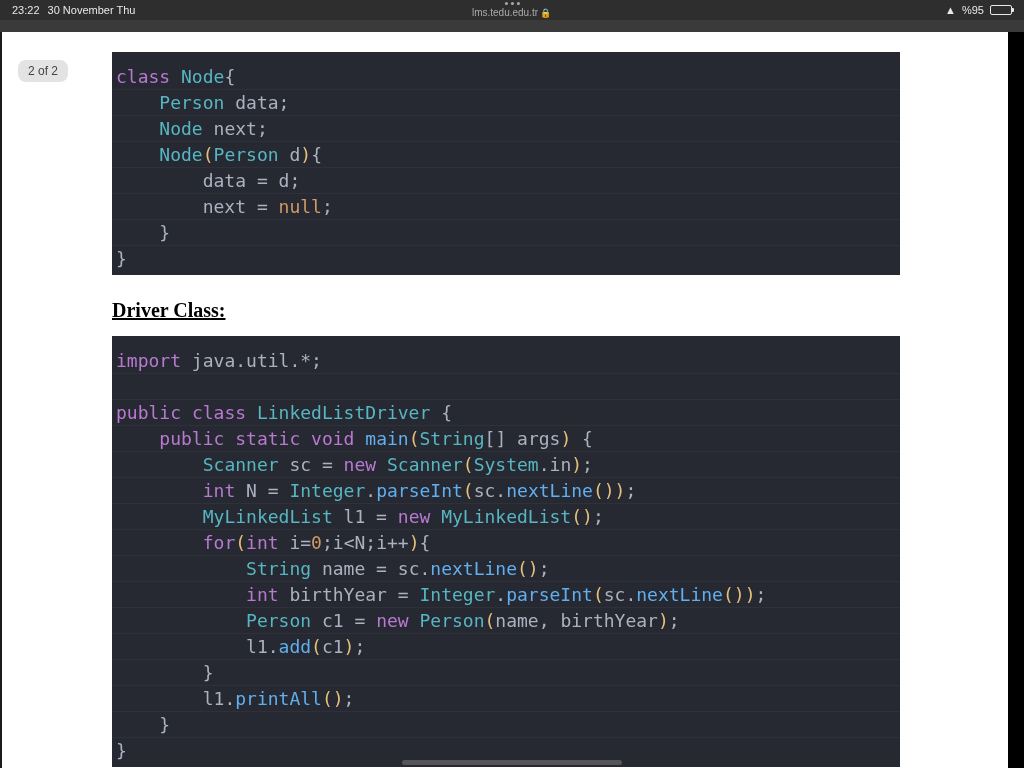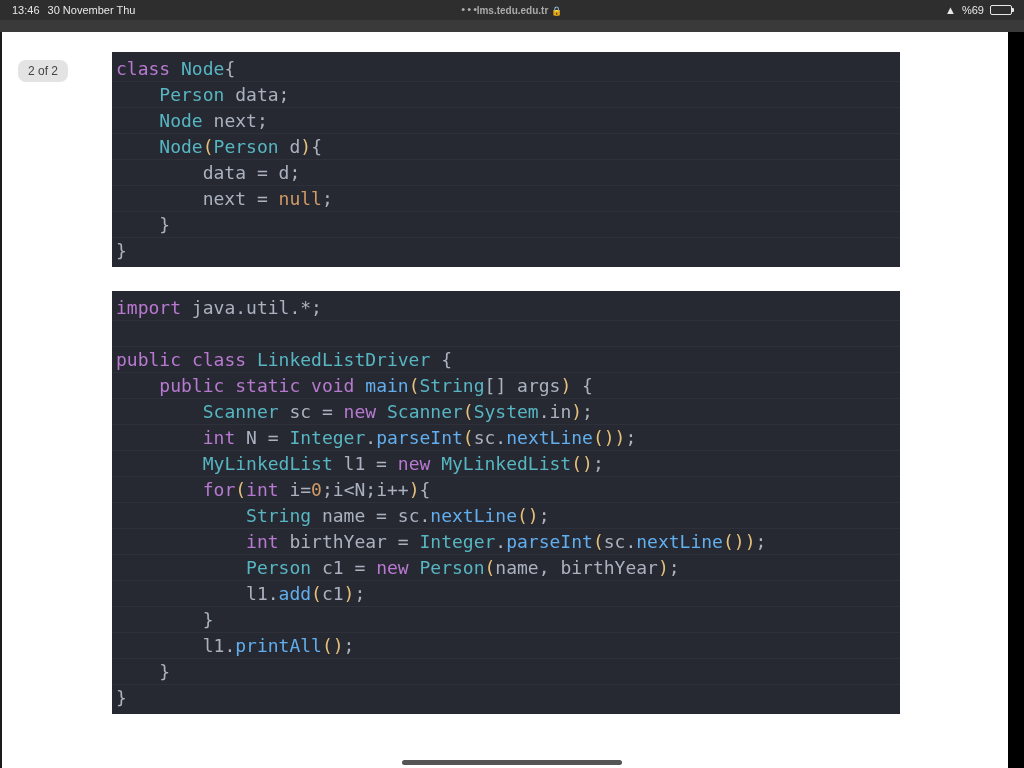--- a/index.html
+++ b/index.html
@@ -14,21 +14,21 @@
     height: 20px;
     background: #2e2e2e;
     color: #e8e8e8;
     display: flex;
     align-items: center;
     padding: 0 12px;
     font-size: 11px;
     justify-content: space-between;
   }
   .status-left { display: flex; gap: 8px; align-items: center; }
-  .status-center { position: absolute; left: 50%; transform: translateX(-50%); color: #aaa; font-size: 10px; display:flex; flex-direction:row; align-items:center; gap:0;font-weight:bold; }
+  .status-center { position: absolute; left: 50%; transform: translateX(-50%); color: #aaa; font-size: 10px; display:flex; flex-direction:column; align-items:center; gap:0; }
   .status-right { display: flex; gap: 6px; align-items: center; }
   .dots { display:flex; gap:3px; margin-bottom:2px; }
   .dots span { width:3px; height:3px; background:#aaa; border-radius:50%; display:inline-block; }
   .lock-icon { font-size: 9px; }
   .battery { width: 22px; height: 10px; border: 1px solid #e8e8e8; border-radius: 2px; position: relative; }
   .battery::after { content:""; position:absolute; right:-3px; top:2px; width:2px; height:4px; background:#e8e8e8; border-radius:0 1px 1px 0; }
   .battery-fill { background:#e8e8e8; height:100%; width:95%; border-radius:1px; }
   .wifi-icon { font-size:11px; }
 
   .url-bar-bg {
@@ -68,21 +68,21 @@
     color: #000;
     margin-bottom: 14px;
   }
 
   .code-block {
     background: #272932;
     color: #ccc;
     font-family: "Menlo", "Consolas", monospace;
     font-size: 18px;
     line-height: 25px;
-    padding: 4px 0 4px 0;
+    padding: 12px 0 4px 0;
     margin-bottom: 24px;
     white-space: pre;
   }
   .code-block .row {
     border-bottom: 1px solid rgba(255,255,255,0.04);
     padding: 0 6px 0 4px;
   }
   .code-block .row:last-child { border-bottom:none; }
 
   
@@ -98,50 +98,51 @@
   .home-indicator {
     position:absolute; bottom:3px; left:50%; transform:translateX(-50%);
     width:220px; height:5px; background:#555; border-radius:3px;
   }
 </style>
 </head>
 <body>
 
 <div class="status-bar">
   <div class="status-left">
-    <span>13:46</span>
+    <span>23:22</span>
     <span>30 November Thu</span>
   </div>
   <div class="status-center">
     <div class="dots">
         <span></span>
         <span></span>
         <span></span>
       </div>
     <div>
       <span>lms.tedu.edu.tr</span>
       <span class="lock-icon">🔒</span>
     </div>
   </div>
   <div class="status-right">
     <span class="wifi-icon">▲</span>
-    <span>%69</span>
+    <span>%95</span>
     <span class="battery"><span class="battery-fill"></span></span>
   </div>
 </div>
 <div class="url-bar-bg"></div>
 
 <div class="content-area">
   <div class="left-edge"></div>
   <div class="right-edge"></div>
 
   <div class="page-badge">2 of 2</div>
 
   <div class="doc">
 
     <div class="code-block" id="code-node"><div class="row"><span class="tok" style="color: rgb(184, 121, 209);">class</span><span class="tok" style="color: rgb(171, 178, 191);"> </span><span class="tok" style="color: rgb(86, 182, 194);">Node</span><span class="tok" style="color: rgb(171, 178, 191);">{</span></div><div class="row"><span class="tok" style="color: rgb(171, 178, 191);">    </span><span class="tok" style="color: rgb(86, 182, 194);">Person</span><span class="tok" style="color: rgb(171, 178, 191);"> </span><span class="tok" style="color: rgb(171, 178, 191);">data</span><span class="tok" style="color: rgb(171, 178, 191);">;</span></div><div class="row"><span class="tok" style="color: rgb(171, 178, 191);">    </span><span class="tok" style="color: rgb(86, 182, 194);">Node</span><span class="tok" style="color: rgb(171, 178, 191);"> </span><span class="tok" style="color: rgb(171, 178, 191);">next</span><span class="tok" style="color: rgb(171, 178, 191);">;</span></div><div class="row"><span class="tok" style="color: rgb(171, 178, 191);">    </span><span class="tok" style="color: rgb(86, 182, 194);">Node</span><span class="tok" style="color: rgb(229, 192, 123);">(</span><span class="tok" style="color: rgb(86, 182, 194);">Person</span><span class="tok" style="color: rgb(171, 178, 191);"> </span><span class="tok" style="color: rgb(171, 178, 191);">d</span><span class="tok" style="color: rgb(229, 192, 123);">)</span><span class="tok" style="color: rgb(171, 178, 191);">{</span></div><div class="row"><span class="tok" style="color: rgb(171, 178, 191);">        data </span><span class="tok" style="color: rgb(171, 178, 191);">=</span><span class="tok" style="color: rgb(171, 178, 191);"> d</span><span class="tok" style="color: rgb(171, 178, 191);">;</span></div><div class="row"><span class="tok" style="color: rgb(171, 178, 191);">        next </span><span class="tok" style="color: rgb(171, 178, 191);">=</span><span class="tok" style="color: rgb(171, 178, 191);"> </span><span class="tok" style="color: rgb(209, 154, 102);">null</span><span class="tok" style="color: rgb(171, 178, 191);">;</span></div><div class="row"><span class="tok" style="color: rgb(171, 178, 191);">    </span><span class="tok" style="color: rgb(171, 178, 191);">}</span></div><div class="row"><span class="tok" style="color: rgb(171, 178, 191);">}</span></div></div>
 
+    <div class="section-heading">Driver Class:</div>
 
     <div class="code-block" id="code-driver"><div class="row"><span class="tok" style="color: rgb(184, 121, 209);">import</span><span class="tok" style="color: rgb(171, 178, 191);"> java</span><span class="tok" style="color: rgb(171, 178, 191);">.</span><span class="tok" style="color: rgb(171, 178, 191);">util</span><span class="tok" style="color: rgb(171, 178, 191);">.</span><span class="tok" style="color: rgb(171, 178, 191);">*</span><span class="tok" style="color: rgb(171, 178, 191);">;</span></div><div class="row">&nbsp;</div><div class="row"><span class="tok" style="color: rgb(184, 121, 209);">public</span><span class="tok" style="color: rgb(171, 178, 191);"> </span><span class="tok" style="color: rgb(184, 121, 209);">class</span><span class="tok" style="color: rgb(171, 178, 191);"> </span><span class="tok" style="color: rgb(86, 182, 194);">LinkedListDriver</span><span class="tok" style="color: rgb(171, 178, 191);"> </span><span class="tok" style="color: rgb(171, 178, 191);">{</span></div><div class="row"><span class="tok" style="color: rgb(171, 178, 191);">    </span><span class="tok" style="color: rgb(184, 121, 209);">public</span><span class="tok" style="color: rgb(171, 178, 191);"> </span><span class="tok" style="color: rgb(184, 121, 209);">static</span><span class="tok" style="color: rgb(171, 178, 191);"> </span><span class="tok" style="color: rgb(184, 121, 209);">void</span><span class="tok" style="color: rgb(171, 178, 191);"> </span><span class="tok" style="color: rgb(97, 175, 239);">main</span><span class="tok" style="color: rgb(229, 192, 123);">(</span><span class="tok" style="color: rgb(86, 182, 194);">String</span><span class="tok" style="color: rgb(171, 178, 191);">[]</span><span class="tok" style="color: rgb(171, 178, 191);"> args</span><span class="tok" style="color: rgb(229, 192, 123);">)</span><span class="tok" style="color: rgb(171, 178, 191);"> </span><span class="tok" style="color: rgb(171, 178, 191);">{</span></div><div class="row"><span class="tok" style="color: rgb(171, 178, 191);">        </span><span class="tok" style="color: rgb(86, 182, 194);">Scanner</span><span class="tok" style="color: rgb(171, 178, 191);"> sc </span><span class="tok" style="color: rgb(171, 178, 191);">=</span><span class="tok" style="color: rgb(171, 178, 191);"> </span><span class="tok" style="color: rgb(184, 121, 209);">new</span><span class="tok" style="color: rgb(171, 178, 191);"> </span><span class="tok" style="color: rgb(86, 182, 194);">Scanner</span><span class="tok" style="color: rgb(229, 192, 123);">(</span><span class="tok" style="color: rgb(86, 182, 194);">System</span><span class="tok" style="color: rgb(171, 178, 191);">.</span><span class="tok" style="color: rgb(171, 178, 191);">in</span><span class="tok" style="color: rgb(229, 192, 123);">)</span><span class="tok" style="color: rgb(171, 178, 191);">;</span></div><div class="row"><span class="tok" style="color: rgb(171, 178, 191);">        </span><span class="tok" style="color: rgb(184, 121, 209);">int</span><span class="tok" style="color: rgb(171, 178, 191);"> N </span><span class="tok" style="color: rgb(171, 178, 191);">=</span><span class="tok" style="color: rgb(171, 178, 191);"> </span><span class="tok" style="color: rgb(86, 182, 194);">Integer</span><span class="tok" style="color: rgb(171, 178, 191);">.</span><span class="tok" style="color: rgb(97, 175, 239);">parseInt</span><span class="tok" style="color: rgb(229, 192, 123);">(</span><span class="tok" style="color: rgb(171, 178, 191);">sc</span><span class="tok" style="color: rgb(171, 178, 191);">.</span><span class="tok" style="color: rgb(97, 175, 239);">nextLine</span><span class="tok" style="color: rgb(229, 192, 123);">(</span><span class="tok" style="color: rgb(229, 192, 123);">)</span><span class="tok" style="color: rgb(229, 192, 123);">)</span><span class="tok" style="color: rgb(171, 178, 191);">;</span></div><div class="row"><span class="tok" style="color: rgb(171, 178, 191);">        </span><span class="tok" style="color: rgb(86, 182, 194);">MyLinkedList</span><span class="tok" style="color: rgb(171, 178, 191);"> l1 </span><span class="tok" style="color: rgb(171, 178, 191);">=</span><span class="tok" style="color: rgb(171, 178, 191);"> </span><span class="tok" style="color: rgb(184, 121, 209);">new</span><span class="tok" style="color: rgb(171, 178, 191);"> </span><span class="tok" style="color: rgb(86, 182, 194);">MyLinkedList</span><span class="tok" style="color: rgb(229, 192, 123);">(</span><span class="tok" style="color: rgb(229, 192, 123);">)</span><span class="tok" style="color: rgb(171, 178, 191);">;</span></div><div class="row"><span class="tok" style="color: rgb(171, 178, 191);">        </span><span class="tok" style="color: rgb(184, 121, 209);">for</span><span class="tok" style="color: rgb(229, 192, 123);">(</span><span class="tok" style="color: rgb(184, 121, 209);">int</span><span class="tok" style="color: rgb(171, 178, 191);"> i</span><span class="tok" style="color: rgb(171, 178, 191);">=</span><span class="tok" style="color: rgb(209, 154, 102);">0</span><span class="tok" style="color: rgb(171, 178, 191);">;</span><span class="tok" style="color: rgb(171, 178, 191);">i</span><span class="tok" style="color: rgb(171, 178, 191);">&lt;</span><span class="tok" style="color: rgb(171, 178, 191);">N</span><span class="tok" style="color: rgb(171, 178, 191);">;</span><span class="tok" style="color: rgb(171, 178, 191);">i</span><span class="tok" style="color: rgb(171, 178, 191);">++</span><span class="tok" style="color: rgb(229, 192, 123);">)</span><span class="tok" style="color: rgb(171, 178, 191);">{</span></div><div class="row"><span class="tok" style="color: rgb(171, 178, 191);">            </span><span class="tok" style="color: rgb(86, 182, 194);">String</span><span class="tok" style="color: rgb(171, 178, 191);"> name </span><span class="tok" style="color: rgb(171, 178, 191);">=</span><span class="tok" style="color: rgb(171, 178, 191);"> sc</span><span class="tok" style="color: rgb(171, 178, 191);">.</span><span class="tok" style="color: rgb(97, 175, 239);">nextLine</span><span class="tok" style="color: rgb(229, 192, 123);">(</span><span class="tok" style="color: rgb(229, 192, 123);">)</span><span class="tok" style="color: rgb(171, 178, 191);">;</span></div><div class="row"><span class="tok" style="color: rgb(171, 178, 191);">            </span><span class="tok" style="color: rgb(184, 121, 209);">int</span><span class="tok" style="color: rgb(171, 178, 191);"> birthYear </span><span class="tok" style="color: rgb(171, 178, 191);">=</span><span class="tok" style="color: rgb(171, 178, 191);"> </span><span class="tok" style="color: rgb(86, 182, 194);">Integer</span><span class="tok" style="color: rgb(171, 178, 191);">.</span><span class="tok" style="color: rgb(97, 175, 239);">parseInt</span><span class="tok" style="color: rgb(229, 192, 123);">(</span><span class="tok" style="color: rgb(171, 178, 191);">sc</span><span class="tok" style="color: rgb(171, 178, 191);">.</span><span class="tok" style="color: rgb(97, 175, 239);">nextLine</span><span class="tok" style="color: rgb(229, 192, 123);">(</span><span class="tok" style="color: rgb(229, 192, 123);">)</span><span class="tok" style="color: rgb(229, 192, 123);">)</span><span class="tok" style="color: rgb(171, 178, 191);">;</span></div><div class="row"><span class="tok" style="color: rgb(171, 178, 191);">            </span><span class="tok" style="color: rgb(86, 182, 194);">Person</span><span class="tok" style="color: rgb(171, 178, 191);"> c1 </span><span class="tok" style="color: rgb(171, 178, 191);">=</span><span class="tok" style="color: rgb(171, 178, 191);"> </span><span class="tok" style="color: rgb(184, 121, 209);">new</span><span class="tok" style="color: rgb(171, 178, 191);"> </span><span class="tok" style="color: rgb(86, 182, 194);">Person</span><span class="tok" style="color: rgb(229, 192, 123);">(</span><span class="tok" style="color: rgb(171, 178, 191);">name</span><span class="tok" style="color: rgb(171, 178, 191);">,</span><span class="tok" style="color: rgb(171, 178, 191);"> birthYear</span><span class="tok" style="color: rgb(229, 192, 123);">)</span><span class="tok" style="color: rgb(171, 178, 191);">;</span></div><div class="row"><span class="tok" style="color: rgb(171, 178, 191);">            l1</span><span class="tok" style="color: rgb(171, 178, 191);">.</span><span class="tok" style="color: rgb(97, 175, 239);">add</span><span class="tok" style="color: rgb(229, 192, 123);">(</span><span class="tok" style="color: rgb(171, 178, 191);">c1</span><span class="tok" style="color: rgb(229, 192, 123);">)</span><span class="tok" style="color: rgb(171, 178, 191);">;</span></div><div class="row"><span class="tok" style="color: rgb(171, 178, 191);">        </span><span class="tok" style="color: rgb(171, 178, 191);">}</span></div><div class="row"><span class="tok" style="color: rgb(171, 178, 191);">        l1</span><span class="tok" style="color: rgb(171, 178, 191);">.</span><span class="tok" style="color: rgb(97, 175, 239);">printAll</span><span class="tok" style="color: rgb(229, 192, 123);">(</span><span class="tok" style="color: rgb(229, 192, 123);">)</span><span class="tok" style="color: rgb(171, 178, 191);">;</span></div><div class="row"><span class="tok" style="color: rgb(171, 178, 191);">    </span><span class="tok" style="color: rgb(171, 178, 191);">}</span></div><div class="row"><span class="tok" style="color: rgb(171, 178, 191);">}</span></div></div>
   </div>
 
   <div class="home-indicator"></div>
 </div>
 
 </body></html>

